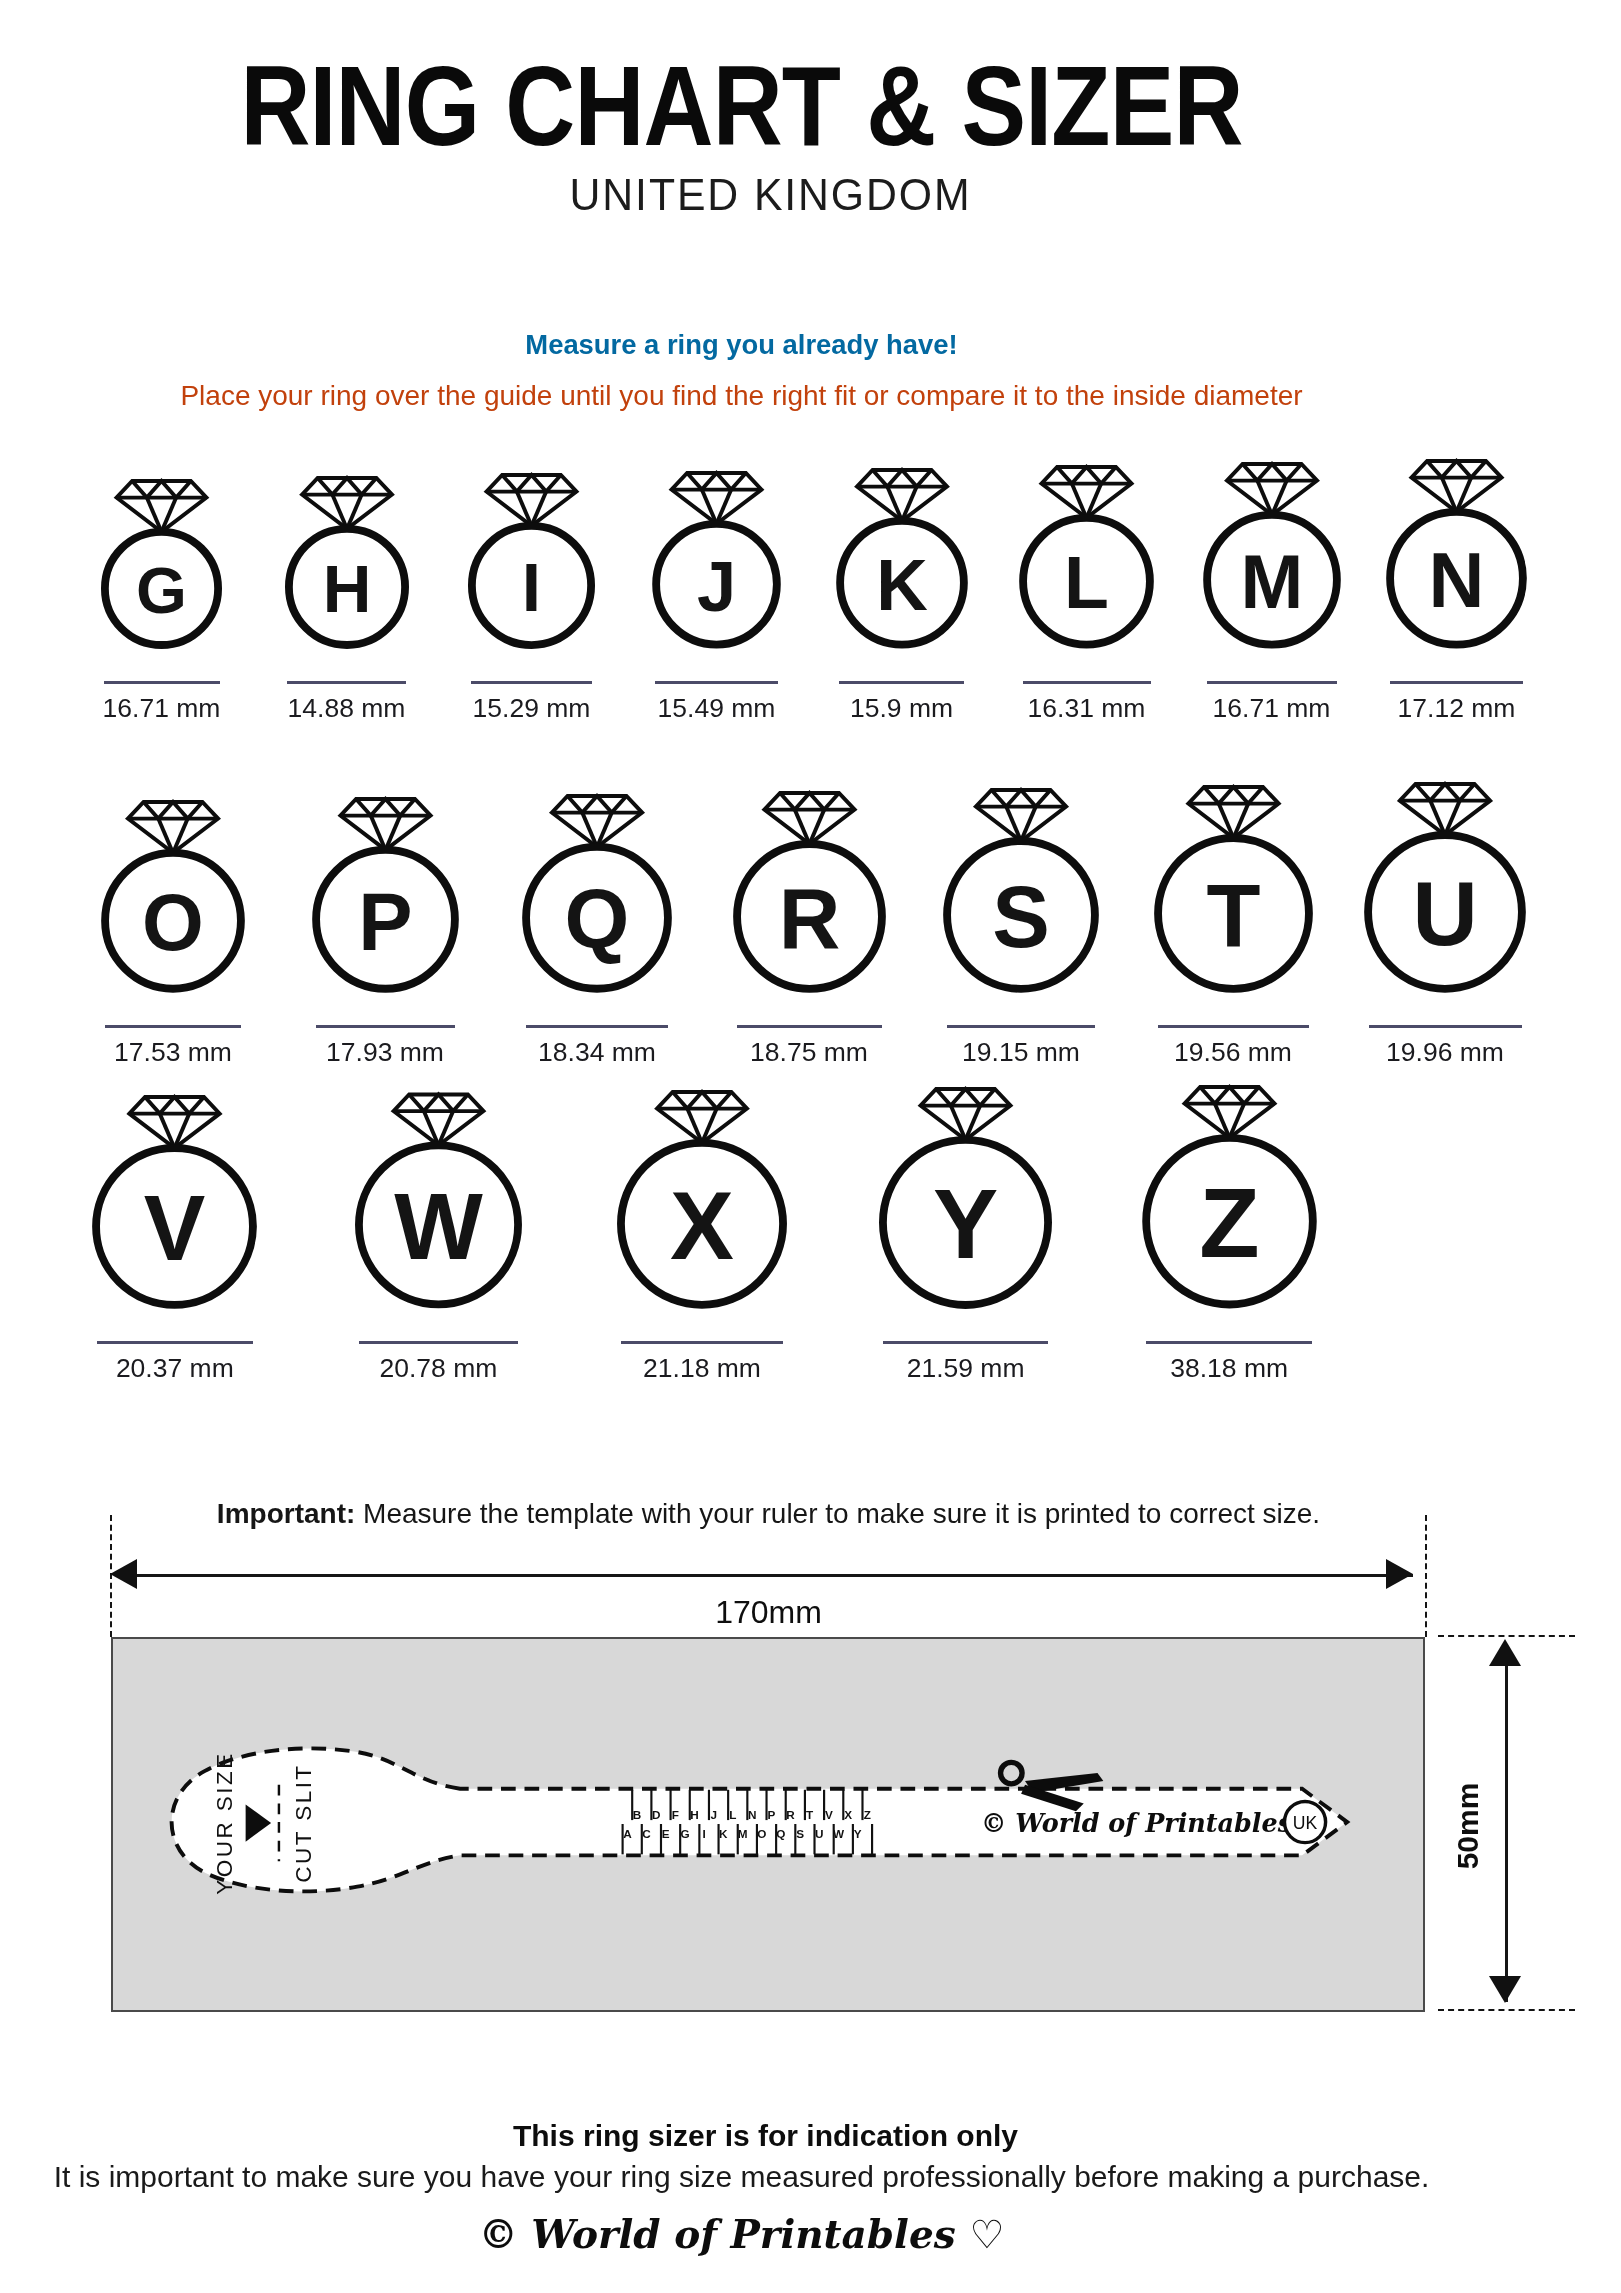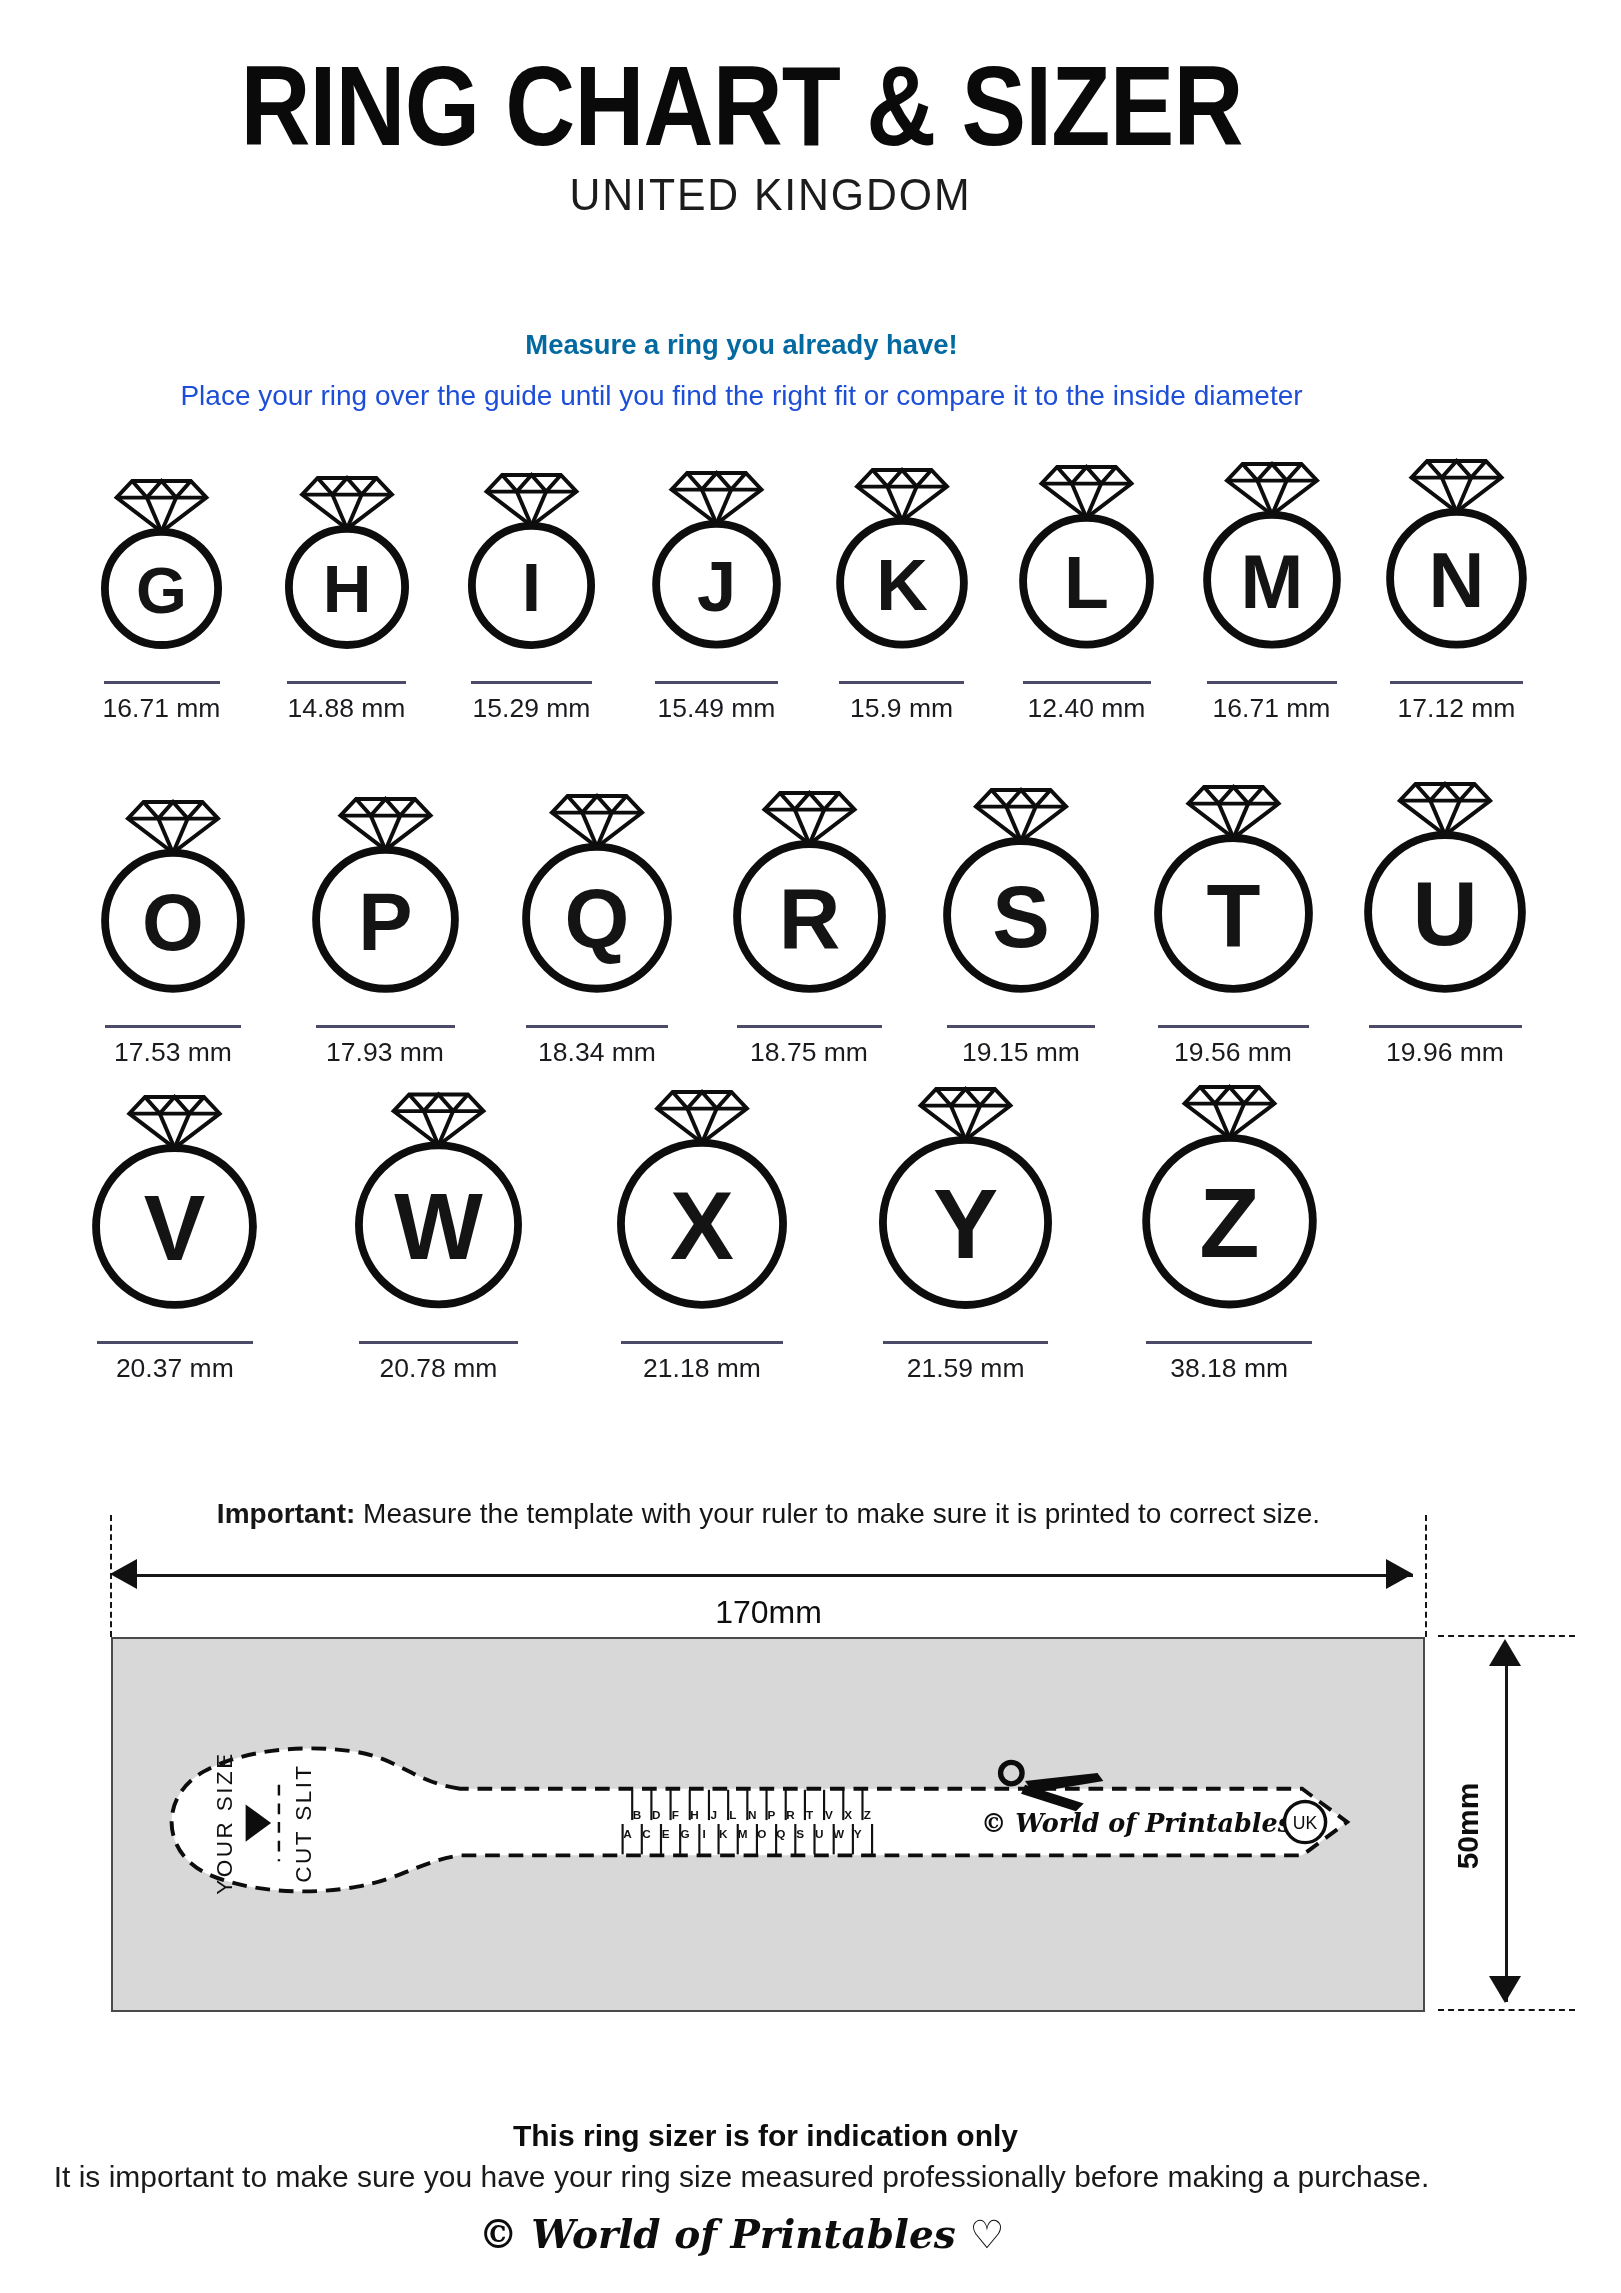--- a/index.html
+++ b/index.html
@@ -7,21 +7,21 @@
         font-family:"Liberation Sans",sans-serif;color:#111;}
   .abs{position:absolute;}
   .ctr{left:0;width:1483px;text-align:center;}
 
   
   #title{top:49px;font-size:114px;font-weight:700;line-height:1;letter-spacing:-1px;color:#0a0a0a;}
   #title span{display:inline-block;transform:scaleX(0.85);}
   #subtitle{top:169px;font-size:45px;font-weight:300;letter-spacing:2px;color:#1c1c1c;margin-left:29px;}
   #subtitle span{display:inline-block;transform:scaleX(0.95);}
   #intro-bold{top:329px;font-size:27.4px;font-weight:700;color:#0369a1;}
-  #intro-text{top:380px;font-size:28px;font-weight:400;color:#1d4ed8;}
+  #intro-text{top:380px;font-size:28px;font-weight:400;color:#c2410c;}
 
   
   .ring-row{position:absolute;display:flex;align-items:flex-end;}
   .ring-cell{flex:1;display:flex;flex-direction:column;align-items:center;justify-content:flex-end;}
   .ring-line{margin-top:29px;height:2.9px;background:#4b4b68;}
   .ring-size{margin-top:7.8px;height:33px;line-height:33px;font-size:26.5px;color:#1b1b1f;}
 
   
   #important-line{top:1498px;left:111px;width:1315px;text-align:center;font-size:28px;color:#161616;}
   #important-line b{font-weight:700;}
@@ -144,21 +144,21 @@
       <path d="M 26,20 L 42,3 L 102,3 L 118,20 L 72,55 Z"></path>
       <line x1="26" y1="20" x2="118" y2="20"></line>
       <path d="M 42,3 L 57,20 L 72,3 L 87,20 L 102,3"></path>
       <line x1="57" y1="20" x2="72" y2="55"></line>
       <line x1="87" y1="20" x2="72" y2="55"></line>
     </g>
     <circle cx="72" cy="119.75475" r="64.75475" fill="none" stroke="#0d0d0d" stroke-width="8"></circle>
     <text x="72" y="121.75475" text-anchor="middle" dominant-baseline="central" font-size="75" font-weight="600" fill="#141414">L</text>
   </svg>
         <div class="ring-line" style="width:128px"></div>
-        <div class="ring-size">12.40 mm</div>
+        <div class="ring-size">16.31 mm</div>
       </div>
       <div class="ring-cell">
         <svg class="ring-svg" width="144" height="191" viewBox="0 0 147 195">
     <g stroke="#0d0d0d" stroke-width="4" fill="none">
       <path d="M 27.5,20 L 43.5,3 L 103.5,3 L 119.5,20 L 73.5,55 Z"></path>
       <line x1="27.5" y1="20" x2="119.5" y2="20"></line>
       <path d="M 43.5,3 L 58.5,20 L 73.5,3 L 88.5,20 L 103.5,3"></path>
       <line x1="58.5" y1="20" x2="73.5" y2="55"></line>
       <line x1="88.5" y1="20" x2="73.5" y2="55"></line>
     </g>

